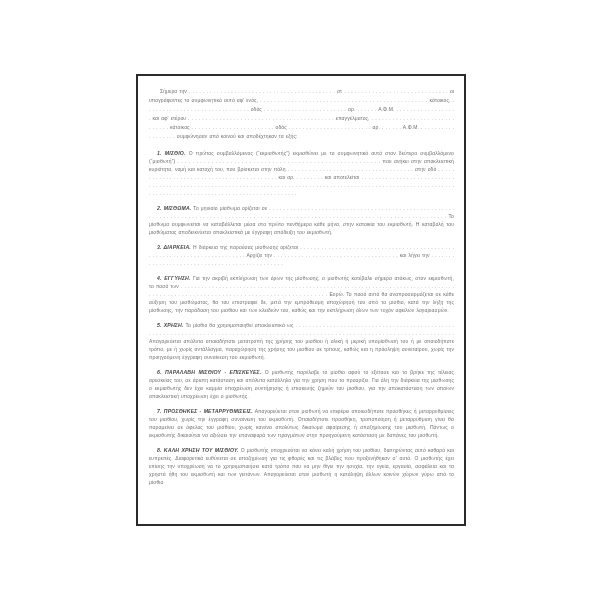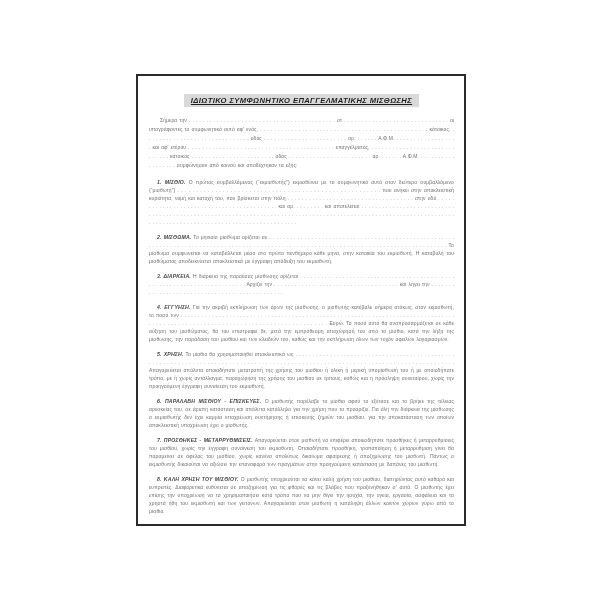--- a/index.html
+++ b/index.html
@@ -66,23 +66,20 @@
     font-size: 5.2px;
     letter-spacing: 0.15px;
   }
 </style>
 </head>
 <body>
 
 <div class="canvas">
   <div class="sheet">
 
-    <div class="title-row">
-      <span class="doc-title">ΙΔΙΩΤΙΚΟ  ΣΥΜΦΩΝΗΤΙΚΟ  ΕΠΑΓΓΕΛΜΑΤΙΚΗΣ  ΜΙΣΘΩΣΗΣ</span>
-    </div>
 
     <p class="intro">Σήμερα την . . . . . . . . . . . . . . . . . . . . . . . . . . . . . . . . . . . . . . . . . . στ . . . . . . . . . . . . . . . . . . . . . . . . . . . . . . οι υπογράφοντες το συμφωνητικό αυτό αφ' ενός, . . . . . . . . . . . . . . . . . . . . . . . . . . . . . . . . . . . . . . . . . . . . . . . . κάτοικος, . . . . . . . . . . . . . . . . . . . . . . . . . . . . . . οδός . . . . . . . . . . . . . . . . . . . . . . . . αρ. . . . . . . Α.Φ.Μ. . . . . . . . . . . . . . . . . . . και αφ' ετέρου . . . . . . . . . . . . . . . . . . . . . . . . . . . . . . . . . . . . . . . . . . επαγγέλματος, . . . . . . . . . . . . . . . . . . . . . . . . . . . . . . κάτοικος . . . . . . . . . . . . . . . . . . . . . . . . οδός . . . . . . . . . . . . . . . . . . . . . . . . αρ. . . . . . . Α.Φ.Μ. . . . . . . . . . . . . . . . . . . συμφώνησαν από κοινού και αποδέχτηκαν τα εξής:</p>
 
     <p class="sec"><b>1. ΜΙΣΘΙΟ.</b> <span>Ο πρώτος συμβαλλόμενος (“εκμισθωτής”) εκμισθώνει με το συμφωνητικό αυτό στον δεύτερο συμβαλλόμενο (“μισθωτή”) . . . . . . . . . . . . . . . . . . . . . . . . . . . . . . . . . . . . . . . . . . . . . . . . . . . . . . που ανήκει στην αποκλειστική κυριότητα, νομή και κατοχή του, που βρίσκεται στην πόλη . . . . . . . . . . . . . . . . . . . . . . . . . . . . . . . . . . . . στην οδό . . . . . . . . . . . . . . . . . . . . . . . . . . . . . . . . . . . . . . . . . . και αρ. . . . . . . . . και αποτελείται . . . . . . . . . . . . . . . . . . . . . . . . . . . . . . . . . . . . . . . . . . . . . . . . . . . . . . . . . . . . . . . . . . . . . . . . . . . . . . . . . . . . . . . . . . . . . . . . . . . . . . . . . . . . . . . . . . . . . . . . . . . . . . . . . . . . . . . . . . . . . . . . . . . . . . . . . . . . . .</span></p>
 
     <p class="sec"><b>2. ΜΙΣΘΩΜΑ.</b> <span>Το μηνιαίο μίσθωμα ορίζεται σε . . . . . . . . . . . . . . . . . . . . . . . . . . . . . . . . . . . . . . . . . . . . . . . . . . . . . . . . . . . . . . . . . . . . . . . . . . . . . . . . . . . . . . . . . . . . . . . . . . . . . . . . . . . . . . . . . . . . . . . . . . . . . . . . . . . . . . . . Το μίσθωμα συμφωνείται να καταβάλλεται μέσα στο πρώτο πενθήμερο κάθε μήνα, στην κατοικία του εκμισθωτή. Η καταβολή του μισθώματος αποδεικνύεται αποκλειστικά με έγγραφη απόδειξη του εκμισθωτή.</span></p>
 
     <p class="sec"><b>3. ΔΙΑΡΚΕΙΑ.</b> <span>Η διάρκεια της παρούσας μίσθωσης ορίζεται . . . . . . . . . . . . . . . . . . . . . . . . . . . . . . . . . . . . . . . . . . . . . . . . . . . . . . . . . . . . . . . . . . . . . . . . Αρχίζει την . . . . . . . . . . . . . . . . . . . . . . . . . . . . . . . . . . . . και λήγει την . . . . . . . . . . . . . . . . . . . . . . . . . . . . . . . . . . . . . . . . . . . . . .</span></p>
 
     <p class="sec"><b>4. ΕΓΓΥΗΣΗ.</b> <span>Για την ακριβή εκπλήρωση των όρων της μίσθωσης, ο μισθωτής κατέβαλε σήμερα ατόκως, στον εκμισθωτή, το ποσό των . . . . . . . . . . . . . . . . . . . . . . . . . . . . . . . . . . . . . . . . . . . . . . . . . . . . . . . . . . . . . . . . . . . . . . . . . . . . . . . . . . . . . . . . . . . . . . . . . . . . . . . . . . . . . . . . . . . . . . . . . . . . . . . . Ευρώ. Το ποσό αυτό θα αναπροσαρμόζεται σε κάθε αύξηση του μισθώματος, θα του επιστραφεί δε, μετά την εμπρόθεσμη αποχώρησή του από το μίσθιο, κατά την λήξη της μίσθωσης, την παράδοση του μισθίου και των κλειδιών του, καθώς και την εκπλήρωση όλων των τυχόν οφειλών λογαριασμών.</span></p>

